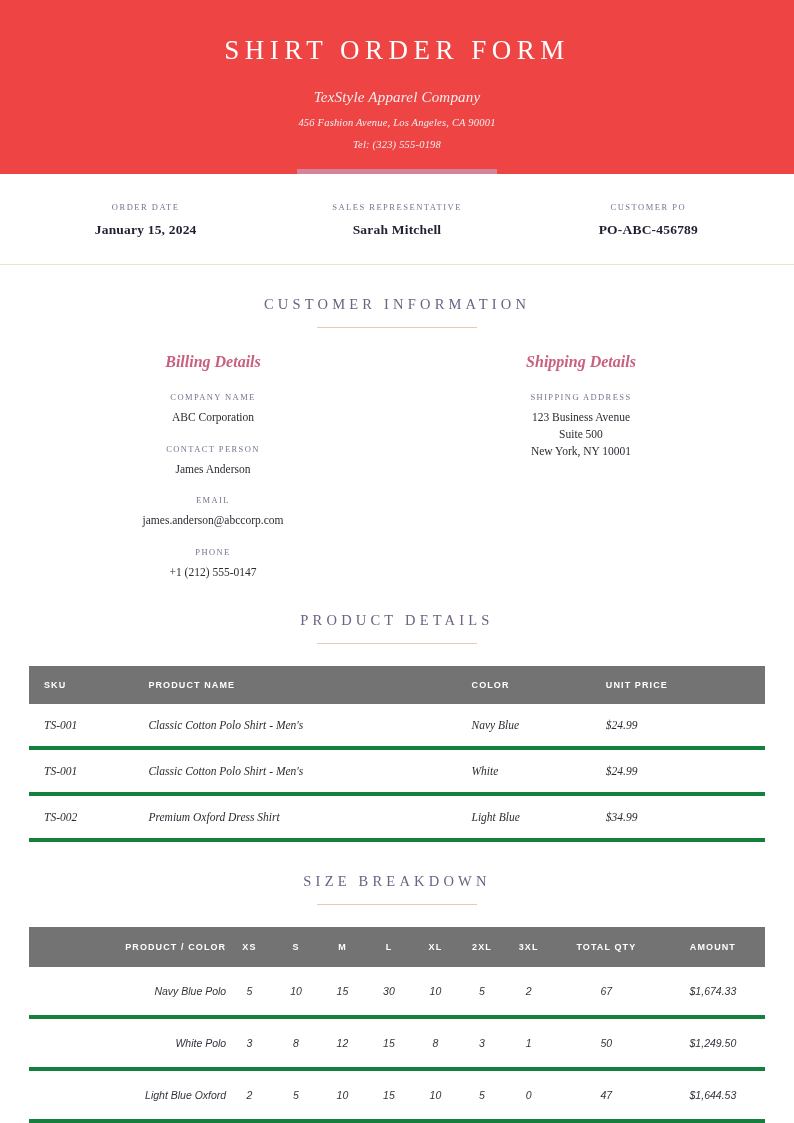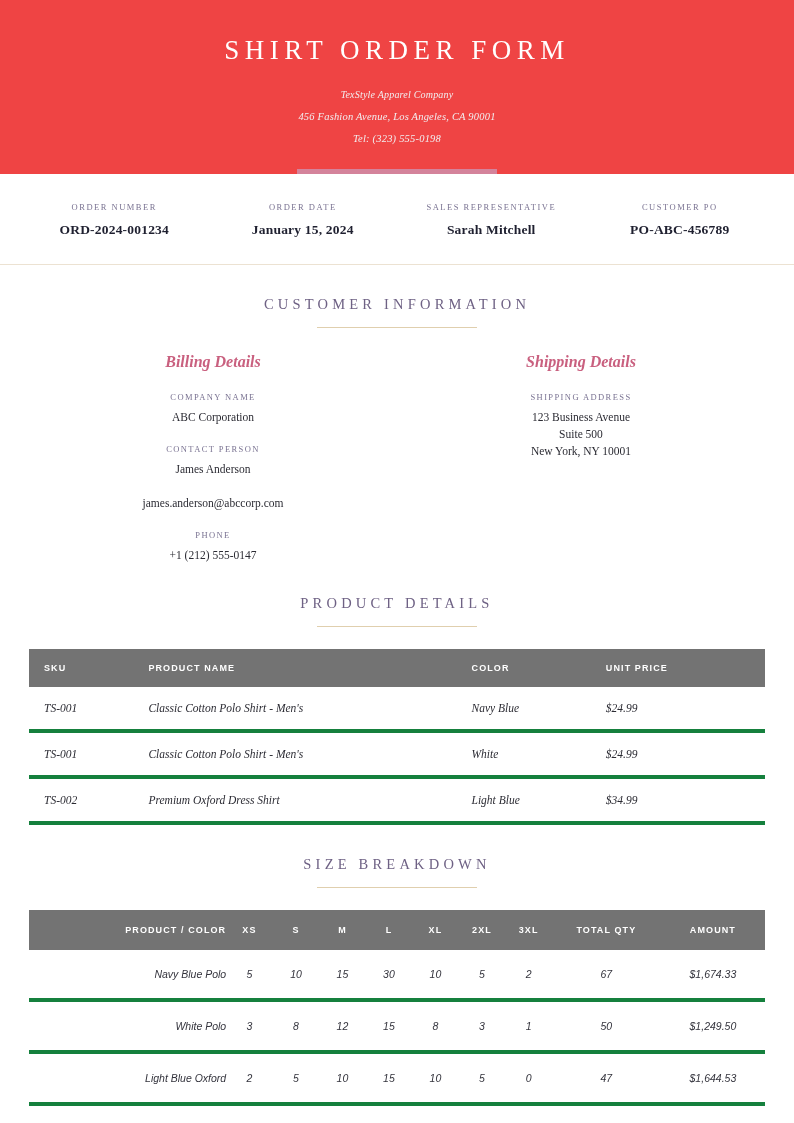--- a/index.html
+++ b/index.html
@@ -32,21 +32,21 @@
     font-weight: 400;
     margin: 0;
     padding-top: 5px;
   }
   .company-block {
     margin-top: 23px;
   }
   .company-line {
     font-family: "Liberation Serif", serif;
     font-style: italic;
-    font-size: 10px;
+    font-size: 15px;
     color: #f2eef0;
     letter-spacing: 0.2px;
     margin: 0 0 11px 0;
   }
   .company-line.small {
     font-size: 10.5px;
   }
   .accent-bar {
     position: absolute;
     left: 50%;
@@ -215,24 +215,20 @@
   <div class="company-block">
     <div class="company-line">TexStyle Apparel Company</div>
     <div class="company-line small">456 Fashion Avenue, Los Angeles, CA 90001</div>
     <div class="company-line small">Tel: (323) 555-0198</div>
   </div>
   <div class="accent-bar"></div>
 </div>
 
 <div class="meta-row">
   <div class="meta-cell">
-    <div class="meta-label">ORDER NUMBER</div>
-    <div class="meta-value">ORD-2024-001234</div>
-  </div>
-  <div class="meta-cell">
     <div class="meta-label">ORDER DATE</div>
     <div class="meta-value">January 15, 2024</div>
   </div>
   <div class="meta-cell">
     <div class="meta-label">SALES REPRESENTATIVE</div>
     <div class="meta-value">Sarah Mitchell</div>
   </div>
   <div class="meta-cell">
     <div class="meta-label">CUSTOMER PO</div>
     <div class="meta-value">PO-ABC-456789</div>
@@ -246,20 +242,21 @@
   <div class="cust-grid">
     <div class="cust-col">
       <div class="cust-heading">Billing Details</div>
 
       <div class="field-label">COMPANY NAME</div>
       <div class="field-value">ABC Corporation</div>
 
       <div class="field-label">CONTACT PERSON</div>
       <div class="field-value">James Anderson</div>
 
+      <div class="field-label">EMAIL</div>
       <div class="field-value">james.anderson@abccorp.com</div>
 
       <div class="field-label">PHONE</div>
       <div class="field-value">+1 (212) 555-0147</div>
     </div>
 
     <div class="cust-col">
       <div class="cust-heading">Shipping Details</div>
 
       <div class="field-label">SHIPPING ADDRESS</div>

